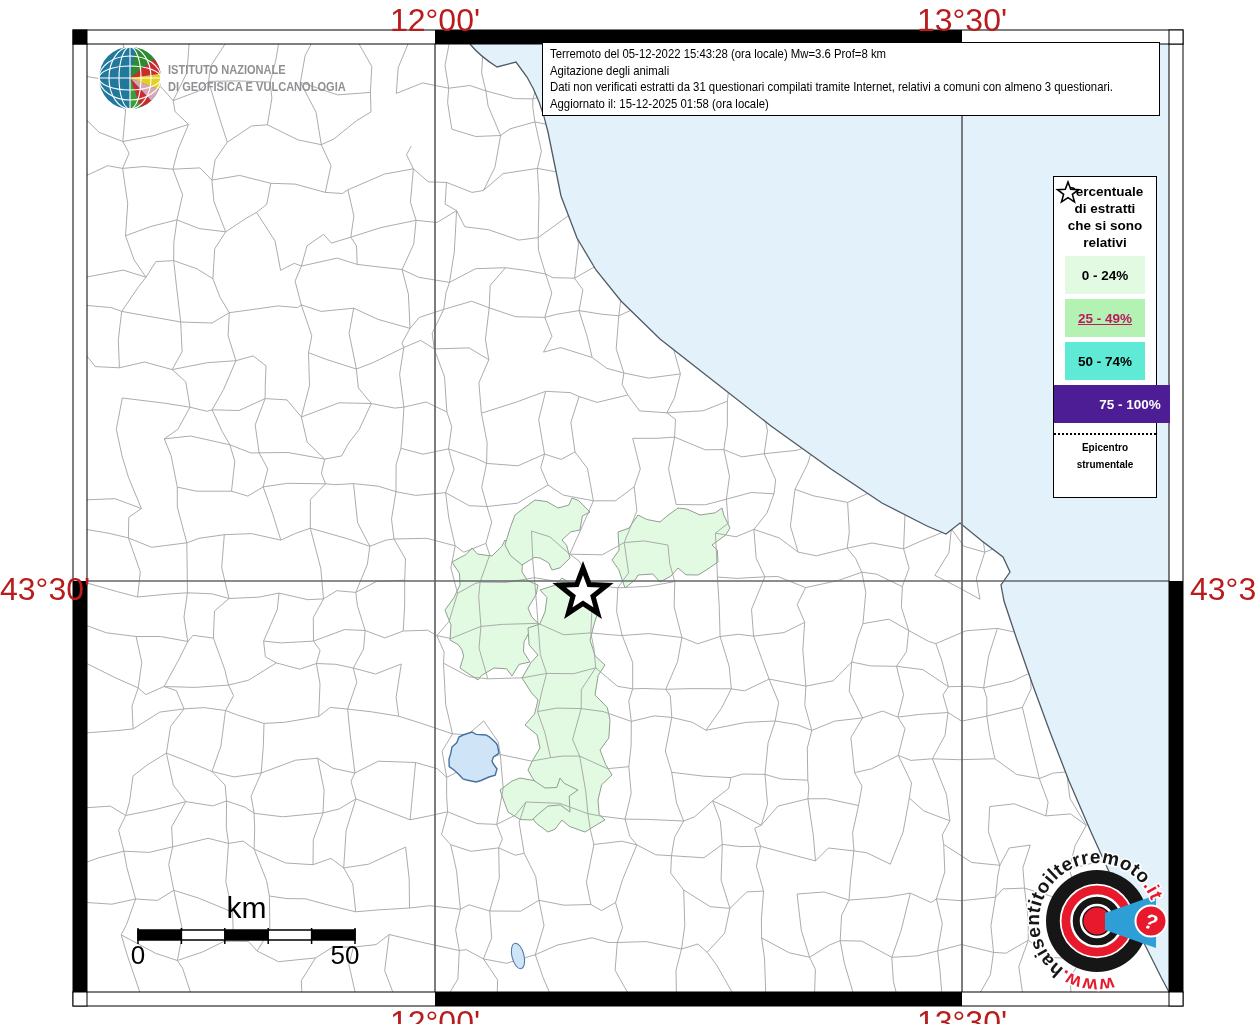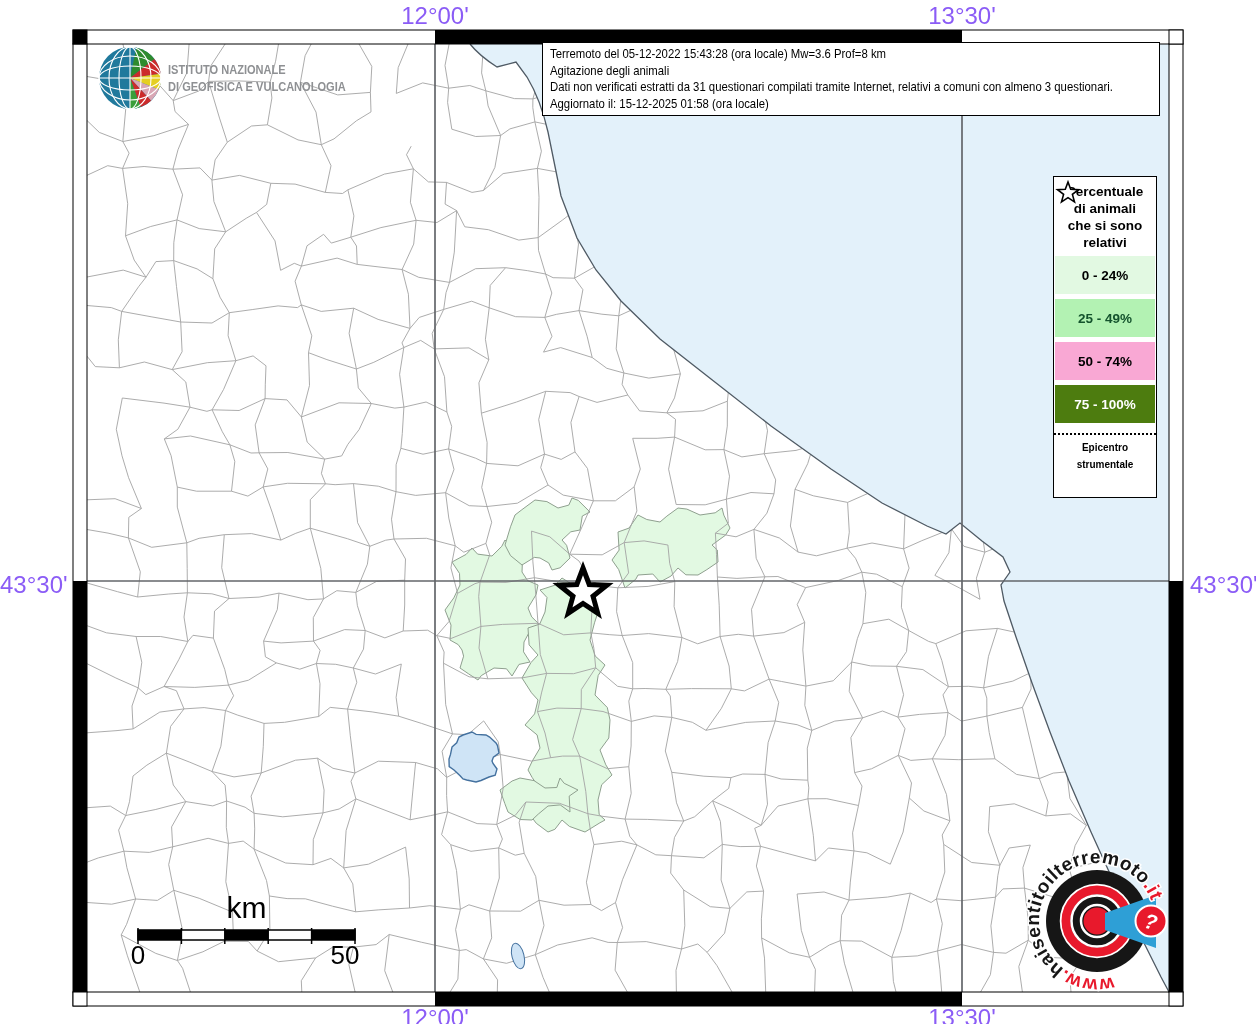--- a/index.html
+++ b/index.html
@@ -1,34 +1,34 @@
 <!DOCTYPE html>
 <html><head>
 <meta charset="utf-8">
 <style>
   html,body{margin:0;padding:0;background:#fff;}
   #page{position:relative;width:1256px;height:1024px;background:#fff;overflow:hidden;
         font-family:"Liberation Sans","DejaVu Sans",sans-serif;}
   svg{position:absolute;left:0;top:0;}
-  .axis-label{position:absolute;font-size:24px;color:#8b5cf6;white-space:nowrap;}
+  .axis-label{position:absolute;font-size:32px;color:#b91c1c;white-space:nowrap;}
   .axis-top{top:2px;height:26px;width:140px;text-align:center;}
   .axis-bottom{top:1004px;height:24px;width:140px;text-align:center;}
 
   
   #info-box{position:absolute;left:542px;top:42px;width:618px;height:74px;
             background:#fff;border:1.6px solid #000;box-sizing:border-box;
             padding:3px 7px;overflow:visible;}
   #info-box .lines{transform:scale(0.86,1);transform-origin:left top;width:720px;}
   #info-box .line{font-size:13.2px;line-height:16.6px;white-space:nowrap;color:#000;}
 
   
   #legend{position:absolute;left:1053px;top:176px;width:104px;height:322px;
           background:#fff;border:1.6px solid #000;box-sizing:border-box;text-align:center;}
   #legend .title{margin-top:6px;font-weight:bold;font-size:13.5px;line-height:17px;color:#000;}
-  .swatch{width:100px;height:38px;margin:5px auto 4px;display:flex;align-items:center;
+  .swatch{width:80px;height:38px;margin:5px auto 4px;display:flex;align-items:center;
           justify-content:center;font-weight:bold;font-size:13.5px;text-align:center;}
   #legend .divider{margin-top:10px;border-top:2px dotted #000;height:0;}
   #legend .epi-label{font-weight:bold;font-size:10px;line-height:17px;margin-top:4px;color:#000;}
   #legend .epi-star{margin-top:2px;}
 </style>
 </head>
 <body>
 
 <div id="page">
 
@@ -173,28 +173,28 @@
       <div class="line">Terremoto del 05-12-2022 15:43:28 (ora locale) Mw=3.6 Prof=8 km</div>
       <div class="line">Agitazione degli animali</div>
       <div class="line">Dati non verificati estratti da 31 questionari compilati tramite Internet, relativi a comuni con almeno 3 questionari.</div>
       <div class="line">Aggiornato il: 15-12-2025 01:58 (ora locale)</div>
     </div>
   </div>
 
   <div id="legend">
     <div class="title">
       <div>Percentuale</div>
-      <div>di animali</div>
+      <div>di estratti</div>
       <div>che si sono</div>
       <div>relativi</div>
     </div>
     <div class="swatch" style="background-color: rgb(226, 249, 226); color: rgb(0, 0, 0);">0 - 24%</div>
-    <div class="swatch" style="background-color: rgb(179, 242, 179); color: #14532d;">25 - 49%</div>
-    <div class="swatch" style="background-color: #f9a8d4; color: rgb(0, 0, 0);">50 - 74%</div>
-    <div class="swatch" style="background-color: #4d7c0f; color: rgb(255, 255, 255);">75 - 100%</div>
+    <div class="swatch" style="background-color: rgb(179, 242, 179); color: #be185d; text-decoration: underline;">25 - 49%</div>
+    <div class="swatch" style="background-color: #5eead4; color: rgb(0, 0, 0);">50 - 74%</div>
+    <div class="swatch" style="background-color: #4c1d95; color: rgb(255, 255, 255); padding-left: 36px;">75 - 100%</div>
     <div class="divider"></div>
     <div class="epi-label">
       <div>Epicentro</div>
       <div>strumentale</div>
     </div>
     <svg class="epi-star" width="28" height="26" viewBox="0 0 28 26">
       <path id="legend-star-path" fill="#fff" stroke="#000" stroke-width="1.6" d="M14.0,3.0L16.7,10.3L24.5,10.6L18.4,15.4L20.5,22.9L14.0,18.6L7.5,22.9L9.6,15.4L3.5,10.6L11.3,10.3Z"></path>
     </svg>
   </div>
 </div>

